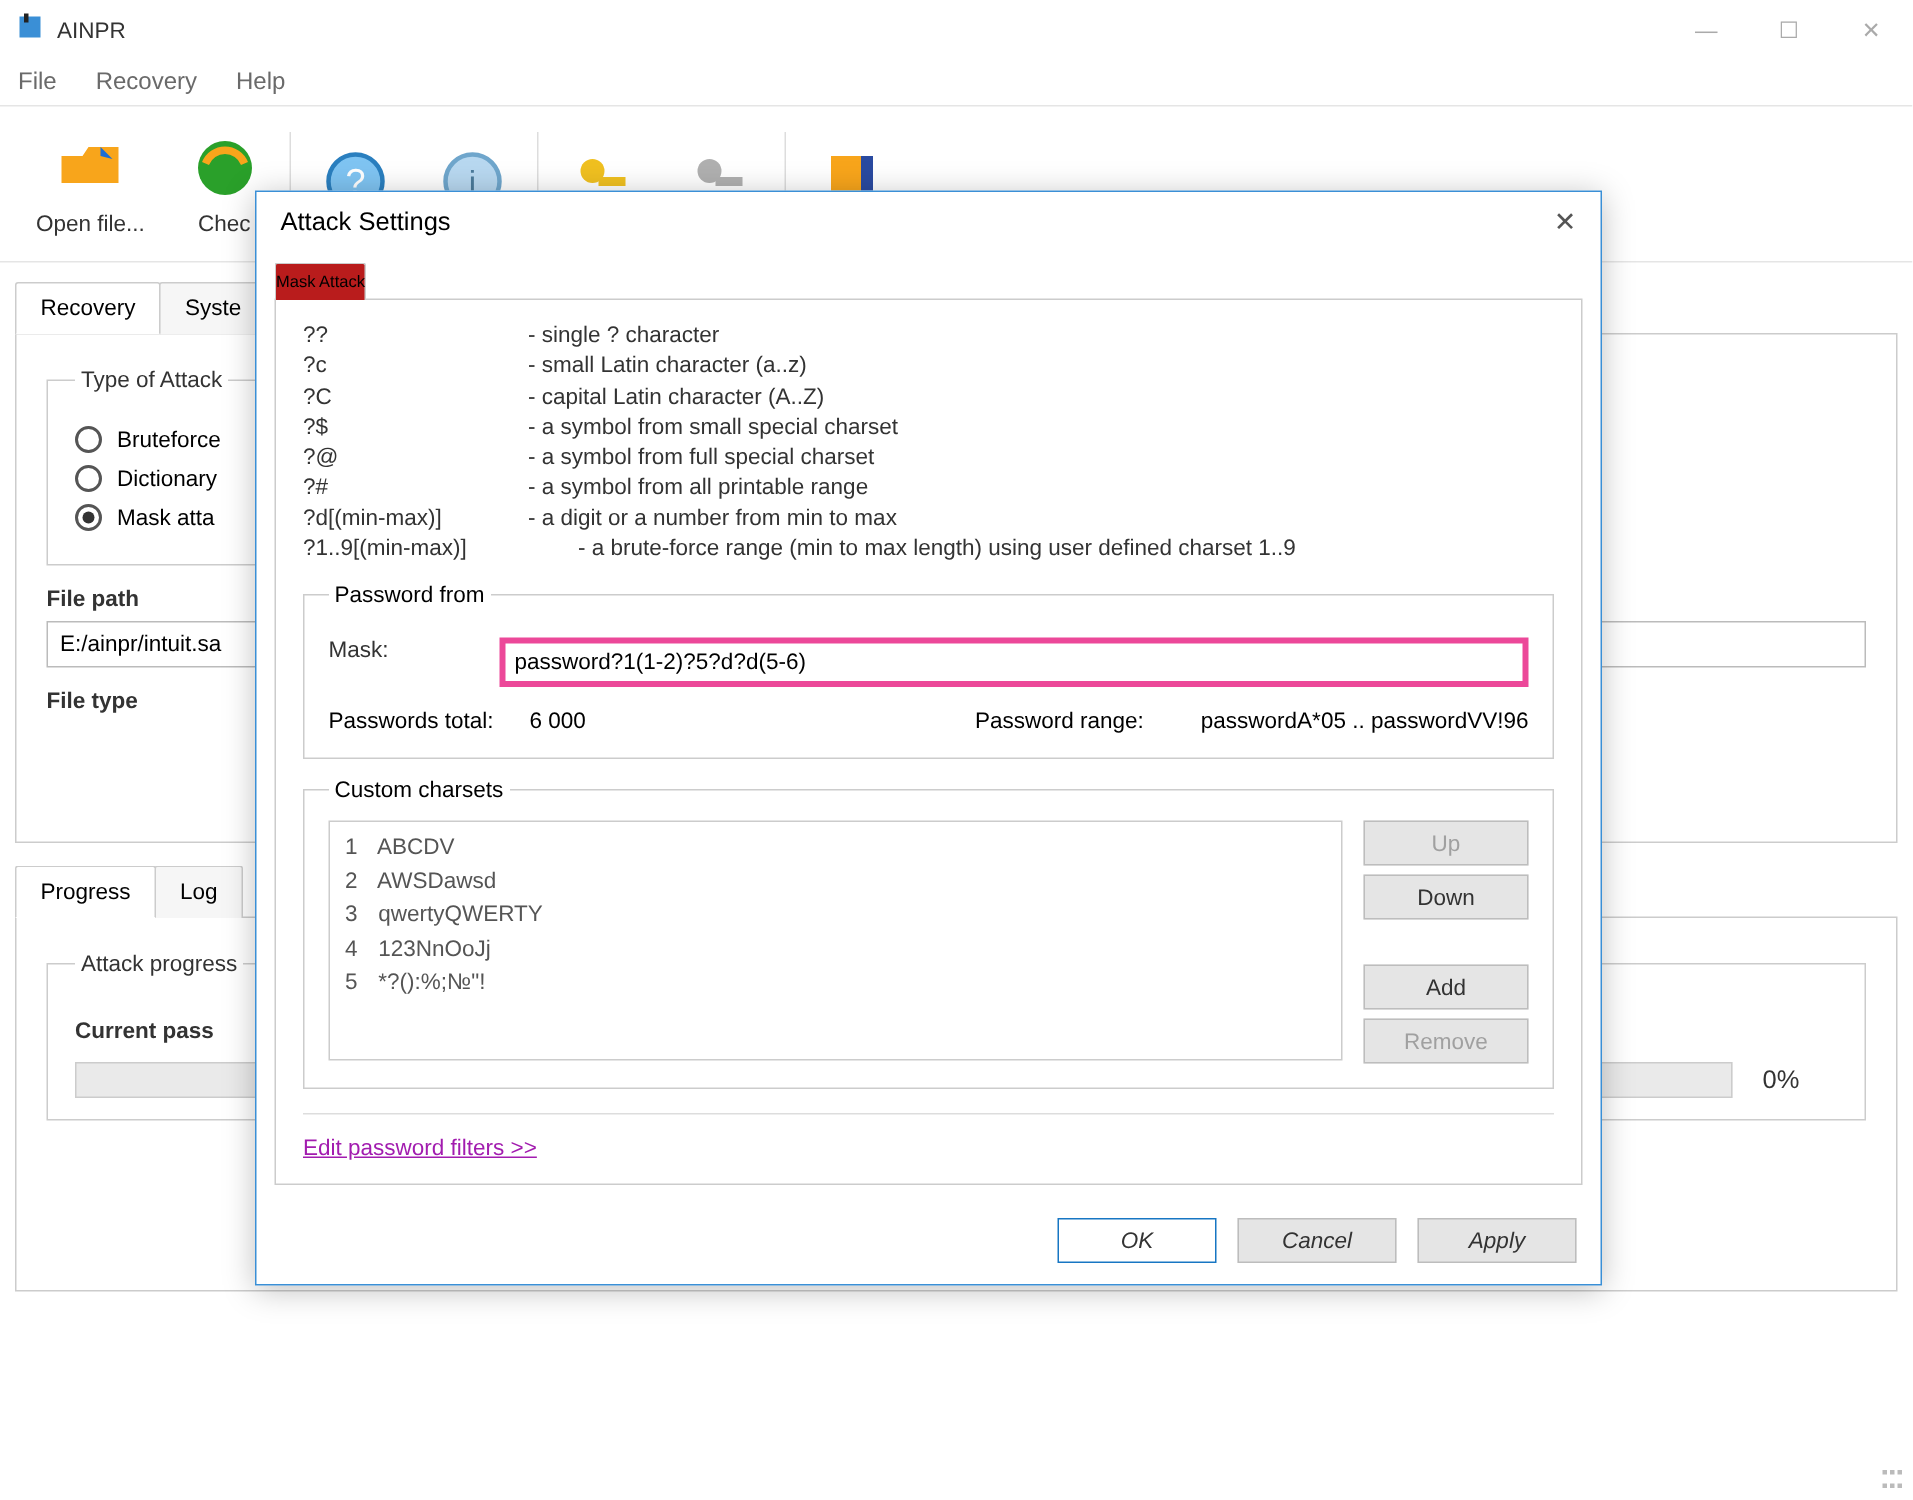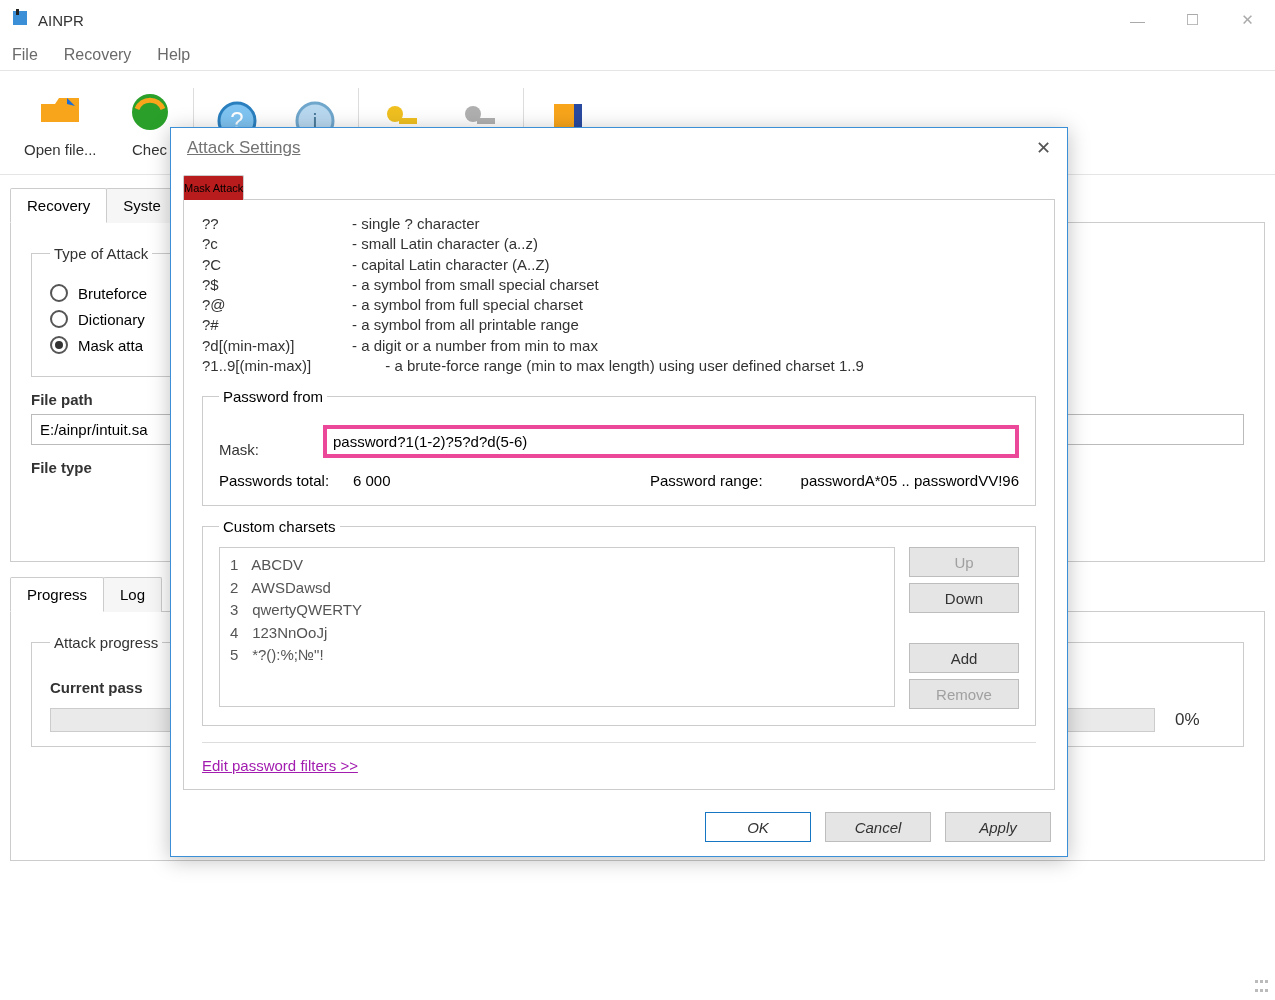--- a/index.html
+++ b/index.html
@@ -40,35 +40,35 @@
 .label-bold { font-weight: 600; font-size: 15px; color: #333; margin: 14px 0 6px 0; display: block; }
 .txt-input { width: 100%; border: 1px solid #bbb; padding: 6px 8px; font-size: 15px; background: #fff; }
 
 .prog-label-row { display:flex; align-items:center; gap:20px; }
 .progress-bar { flex: 1; height: 24px; background: #eaeaea; border: 1px solid #ccc; }
 .percent { font-size: 17px; color: #333; min-width: 50px; }
 
 
 .dialog-overlay { position: absolute; left: 170px; top: 127px; width: 898px; background: #fff; border: 1px solid #3a8fd6; box-shadow: 0 3px 20px rgba(0,0,0,0.25); }
 .dialog-header { height: 40px; display: flex; align-items: center; padding: 8px 16px; }
-.dialog-title { font-size: 17px; color: #737373; text-decoration: underline; }
+.dialog-title { font-size: 17px; color: #000000; }
 .dialog-close { margin-left: auto; font-size: 18px; color: #555; }
 
 .dialog-body { padding: 6px 12px 16px 12px; }
 .dlg-tabs { display: flex; }
 .dlg-tab { padding: 6px 0; font-size: 11px; border: 1px solid #ccc; border-bottom: none; background: #b91c1c; border-top-left-radius:2px; border-top-right-radius:2px; position:relative; top:1px;}
 .dlg-panel { border: 1px solid #ccc; background: #fff; padding: 14px 18px; }
 
 .mask-ref { font-size: 15px; color: #333; line-height: 1.35; }
 .mask-ref .code { display:inline-block; width: 150px; }
 
 .sub-fieldset { border: 1px solid #ccc; margin-top: 12px; padding: 12px 16px 16px 16px; }
 .sub-fieldset legend { font-size: 15px; padding: 0 4px; }
 
-.row-flex { display: flex; align-items: flex-end; gap: 4px; margin-top: 8px; }
+.row-flex { display: flex; align-items: flex-start; gap: 14px; margin-top: 8px; }
 .label { font-size: 15px; color: #333; min-width: 100px; }
 .mask-input { flex:1; border: 4px solid #ec4899; outline: none; padding: 4px 6px; font-size: 15px; background:#fff; }
 
 .totals { display: flex; font-size: 15px; margin-top: 14px; gap: 14px; }
 .totals .lab { min-width: 120px; }
 
 .charset-area { display: flex; gap: 14px; align-items: flex-start; }
 .charset-list { flex: 1; border: 1px solid #ccc; height: 160px; padding: 6px 10px; font-size: 15px; color: #555; line-height: 1.5; background:#fff;}
 .charset-list .num { color:#555; display:inline-block; width: 18px;}
 .side-btns { display: flex; flex-direction: column; gap: 6px; width: 110px; }

